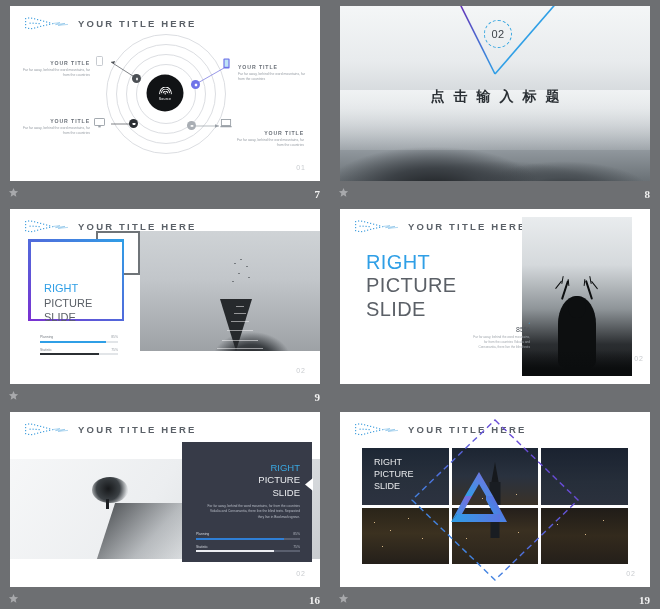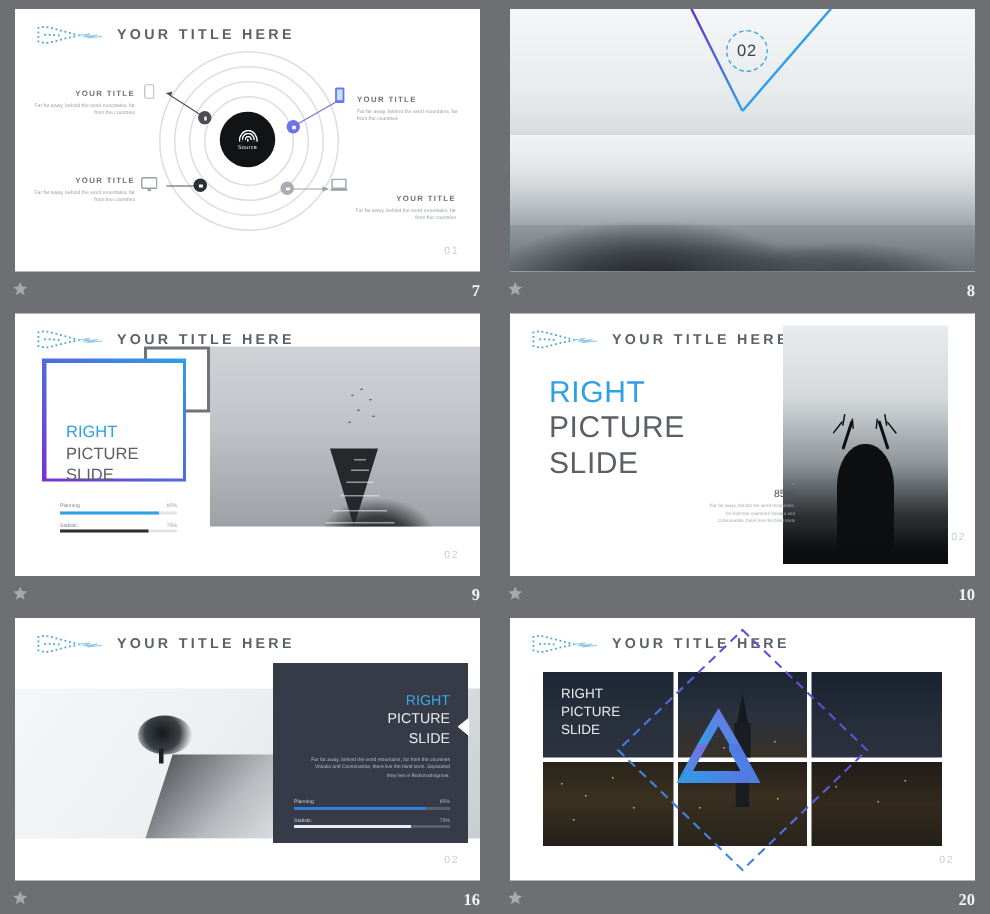--- a/index.html
+++ b/index.html
@@ -374,20 +374,21 @@
           </linearGradient>
         </defs>
         <polyline points="118,-6 155,68" fill="none" stroke="url(#chevL)" stroke-width="1.6"></polyline>
         <polyline points="155,68 219,-6" fill="none" stroke="#2f9fe6" stroke-width="1.6"></polyline>
       </svg>
 
       <div class="dashcirc">
         <span>02</span>
       </div>
 
+      <div class="cn-title">点击输入标题</div>
     </div>
 
     <div class="footer">
       <svg class="star" viewBox="0 0 12 12">
         <path d="M6 1 L7.4 4.4 L11 4.7 L8.3 7.1 L9.1 10.7 L6 8.8 L2.9 10.7 L3.7 7.1 L1 4.7 L4.6 4.4 Z" fill="#d9dadc"></path>
       </svg>
       <div class="pagenum">8</div>
     </div>
   </div>
 
@@ -542,26 +543,20 @@
 
       <div class="pct-blk">
         <div class="pl">+</div>
         <div class="pv">85%</div>
         <div class="pb">Far far away, behind the word mountains, far from the countries Vokalia and Consonantia, there live the blind texts</div>
       </div>
 
       <div class="corner-num" style="right:6px;bottom:22px;">02</div>
     </div>
 
-    <div class="footer">
-      <svg class="star" viewBox="0 0 12 12">
-        <path d="M6 1 L7.4 4.4 L11 4.7 L8.3 7.1 L9.1 10.7 L6 8.8 L2.9 10.7 L3.7 7.1 L1 4.7 L4.6 4.4 Z" fill="#d9dadc"></path>
-      </svg>
-      <div class="pagenum">10</div>
-    </div>
   </div>
 
   <div class="cell">
     <div class="slide">
 
       <svg class="logo" viewBox="0 0 46 16">
         <g fill="#4aa3df">
           <rect x="1" y="2" width="1.2" height="1.2"></rect>
             <rect x="4" y="1.4" width="1.2" height="1.2"></rect>
           <rect x="7" y="1.6" width="1.2" height="1.2"></rect>
@@ -741,17 +736,17 @@
         <div>SLIDE</div>
       </div>
 
       <div class="corner-num">02</div>
     </div>
 
     <div class="footer">
       <svg class="star" viewBox="0 0 12 12">
         <path d="M6 1 L7.4 4.4 L11 4.7 L8.3 7.1 L9.1 10.7 L6 8.8 L2.9 10.7 L3.7 7.1 L1 4.7 L4.6 4.4 Z" fill="#d9dadc"></path>
       </svg>
-      <div class="pagenum">20</div>
+      <div class="pagenum">19</div>
     </div>
   </div>
 
 </div>
 
 </body></html>

